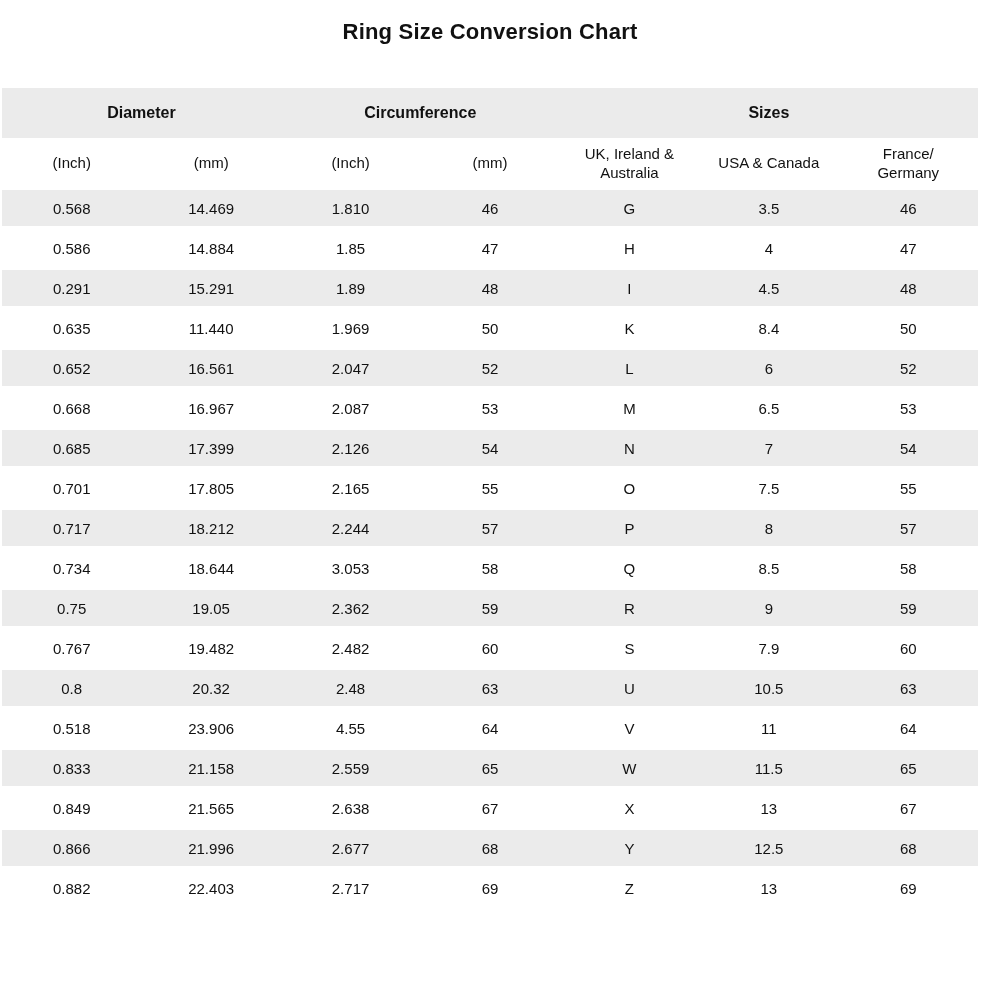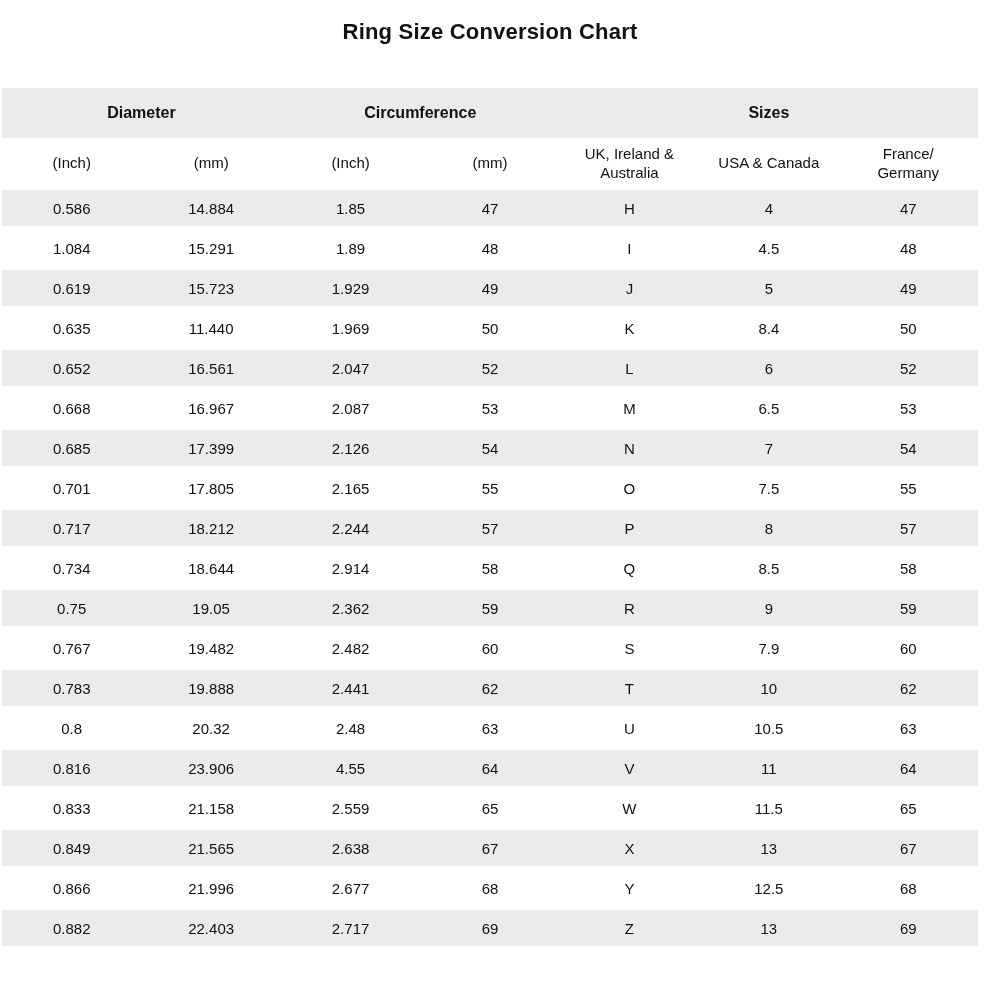--- a/index.html
+++ b/index.html
@@ -97,45 +97,45 @@
             <th class="sub-th">(mm)</th>
             <th class="sub-th">(Inch)</th>
             <th class="sub-th">(mm)</th>
             <th class="sub-th">UK, Ireland &amp; Australia</th>
             <th class="sub-th">USA &amp; Canada</th>
             <th class="sub-th">France/ Germany</th>
           </tr>
       </thead>
       <tbody>
           <tr>
+            <td>0.568</td>
+            <td>14.469</td>
+            <td>1.810</td>
+            <td>46</td>
+            <td>G</td>
+            <td>3.5</td>
+            <td>46</td>
+          </tr>
+          <tr>
             <td>0.586</td>
             <td>14.884</td>
             <td>1.85</td>
             <td>47</td>
             <td>H</td>
             <td>4</td>
             <td>47</td>
           </tr>
           <tr>
-            <td>1.084</td>
+            <td>0.291</td>
             <td>15.291</td>
             <td>1.89</td>
             <td>48</td>
             <td>I</td>
             <td>4.5</td>
             <td>48</td>
-          </tr>
-          <tr>
-            <td>0.619</td>
-            <td>15.723</td>
-            <td>1.929</td>
-            <td>49</td>
-            <td>J</td>
-            <td>5</td>
-            <td>49</td>
           </tr>
           <tr>
             <td>0.635</td>
             <td>11.440</td>
             <td>1.969</td>
             <td>50</td>
             <td>K</td>
             <td>8.4</td>
             <td>50</td>
           </tr>
@@ -180,21 +180,21 @@
             <td>18.212</td>
             <td>2.244</td>
             <td>57</td>
             <td>P</td>
             <td>8</td>
             <td>57</td>
           </tr>
           <tr>
             <td>0.734</td>
             <td>18.644</td>
-            <td>2.914</td>
+            <td>3.053</td>
             <td>58</td>
             <td>Q</td>
             <td>8.5</td>
             <td>58</td>
           </tr>
           <tr>
             <td>0.75</td>
             <td>19.05</td>
             <td>2.362</td>
             <td>59</td>
@@ -205,39 +205,30 @@
           <tr>
             <td>0.767</td>
             <td>19.482</td>
             <td>2.482</td>
             <td>60</td>
             <td>S</td>
             <td>7.9</td>
             <td>60</td>
           </tr>
           <tr>
-            <td>0.783</td>
-            <td>19.888</td>
-            <td>2.441</td>
-            <td>62</td>
-            <td>T</td>
-            <td>10</td>
-            <td>62</td>
-          </tr>
-          <tr>
             <td>0.8</td>
             <td>20.32</td>
             <td>2.48</td>
             <td>63</td>
             <td>U</td>
             <td>10.5</td>
             <td>63</td>
           </tr>
           <tr>
-            <td>0.816</td>
+            <td>0.518</td>
             <td>23.906</td>
             <td>4.55</td>
             <td>64</td>
             <td>V</td>
             <td>11</td>
             <td>64</td>
           </tr>
           <tr>
             <td>0.833</td>
             <td>21.158</td>

